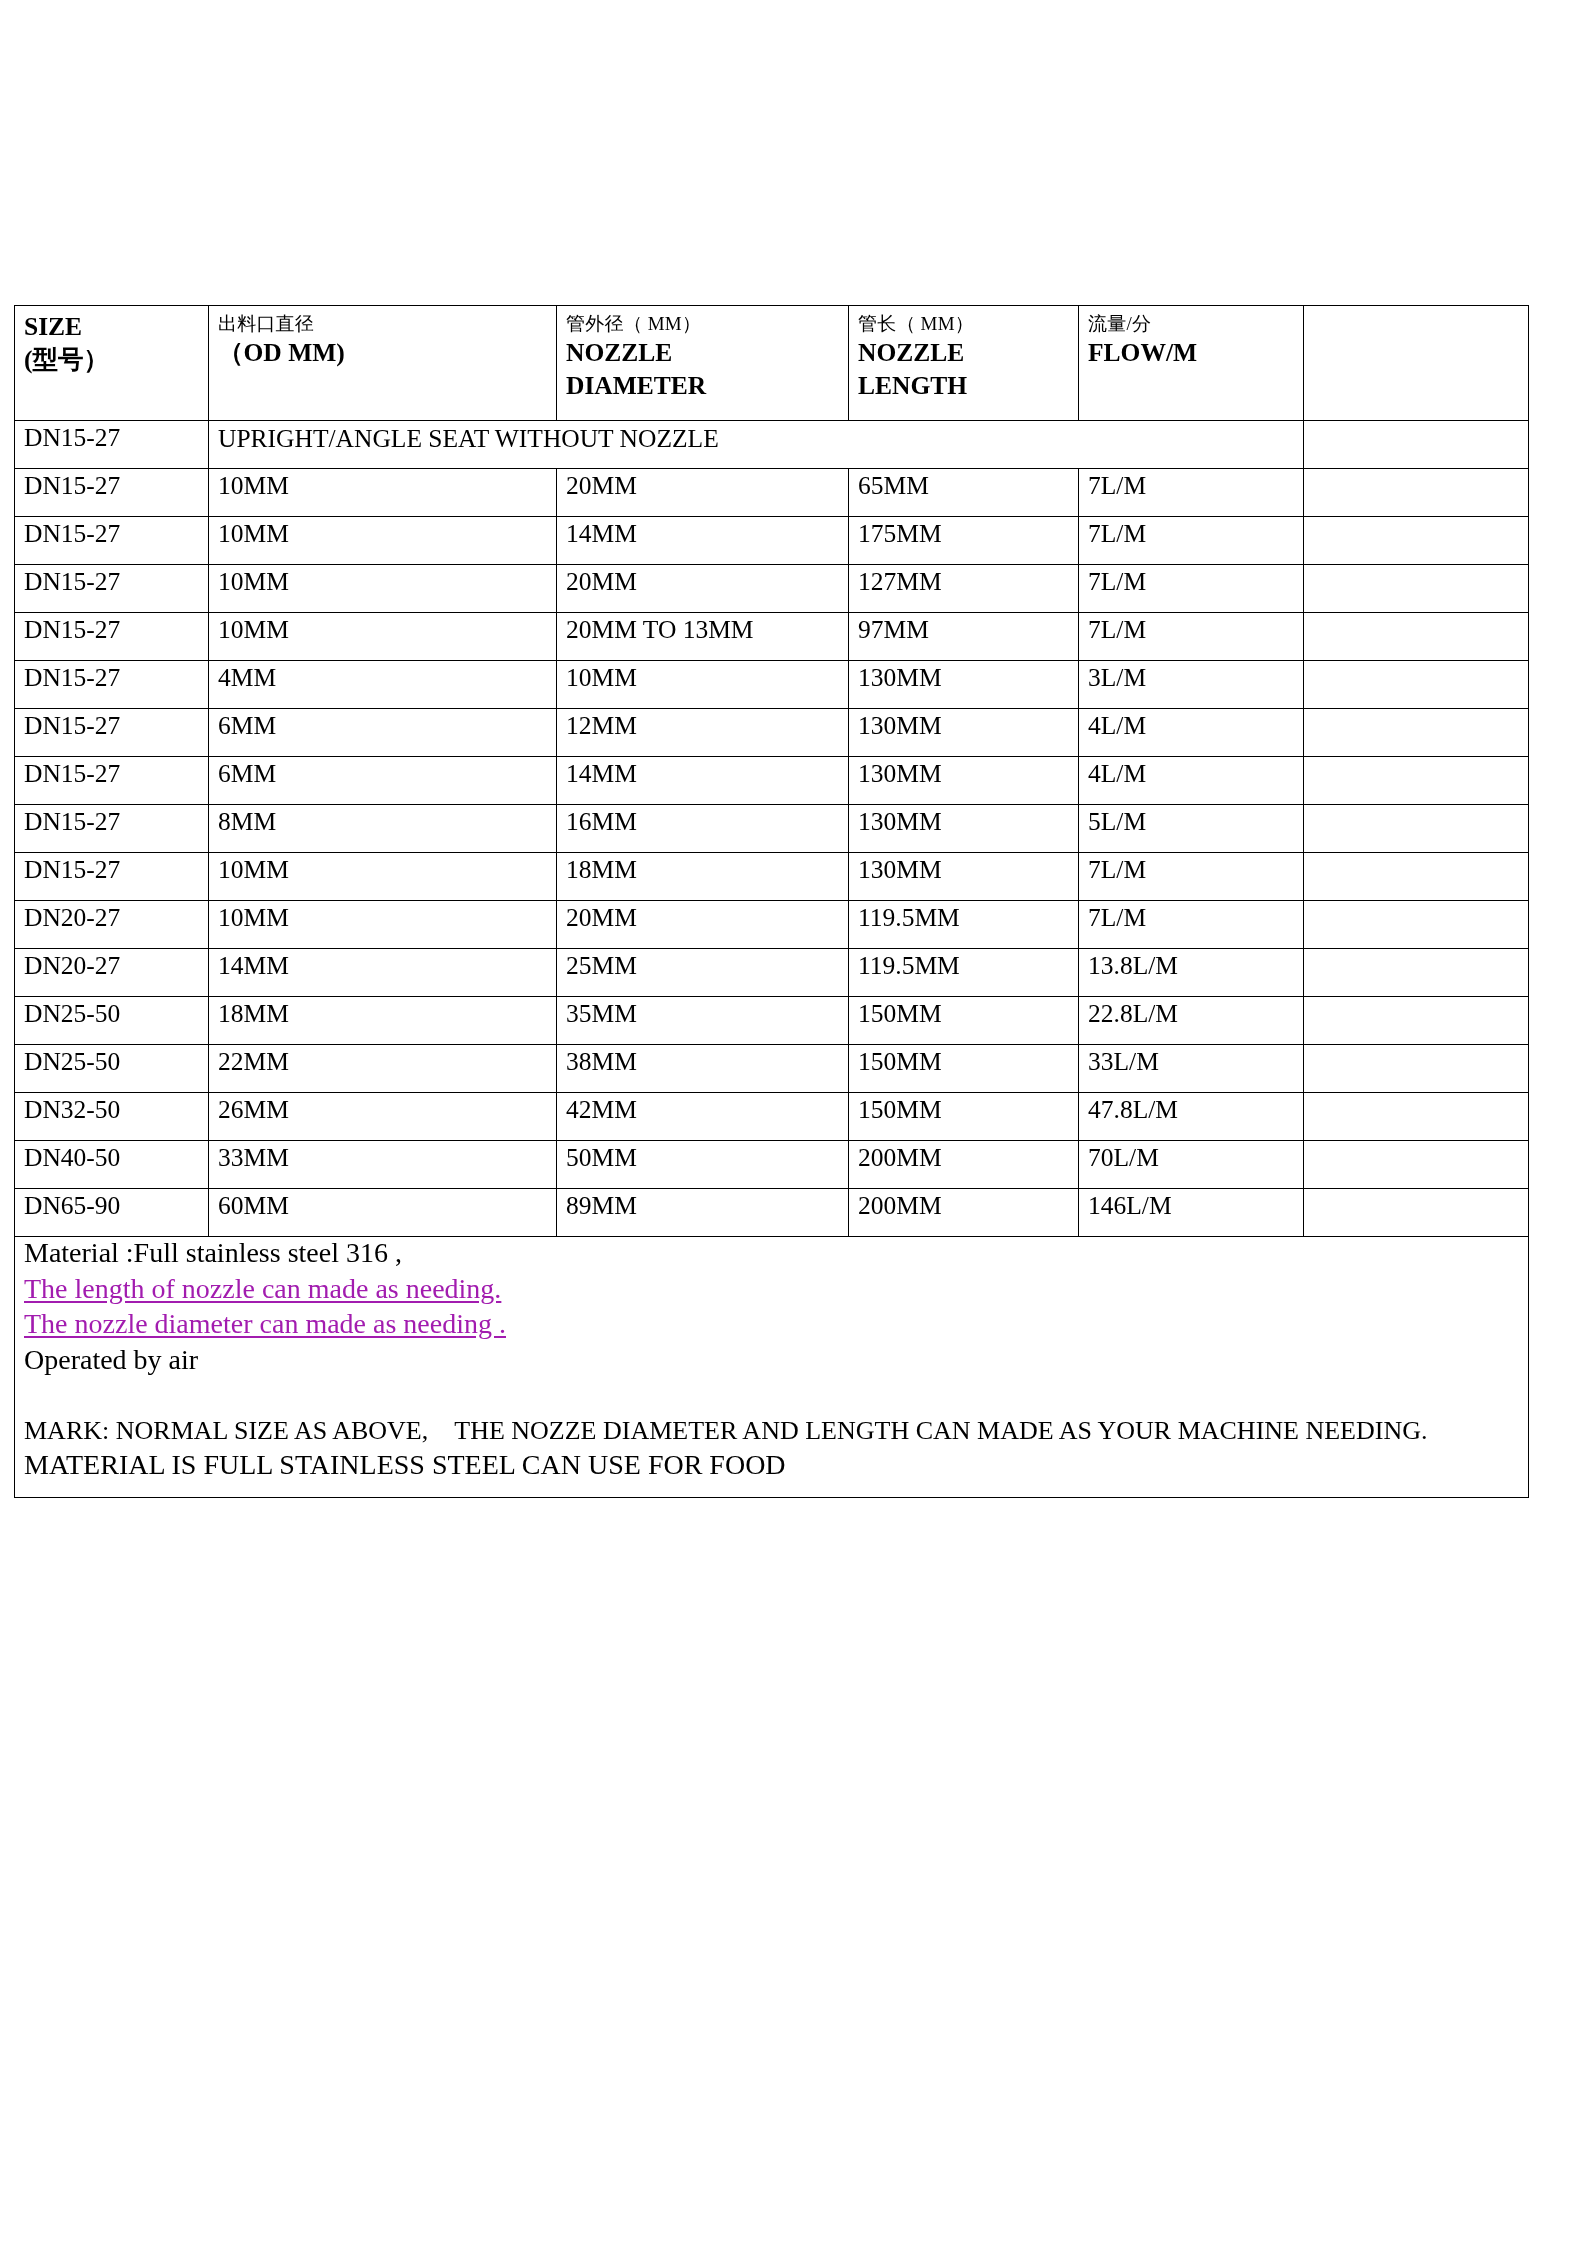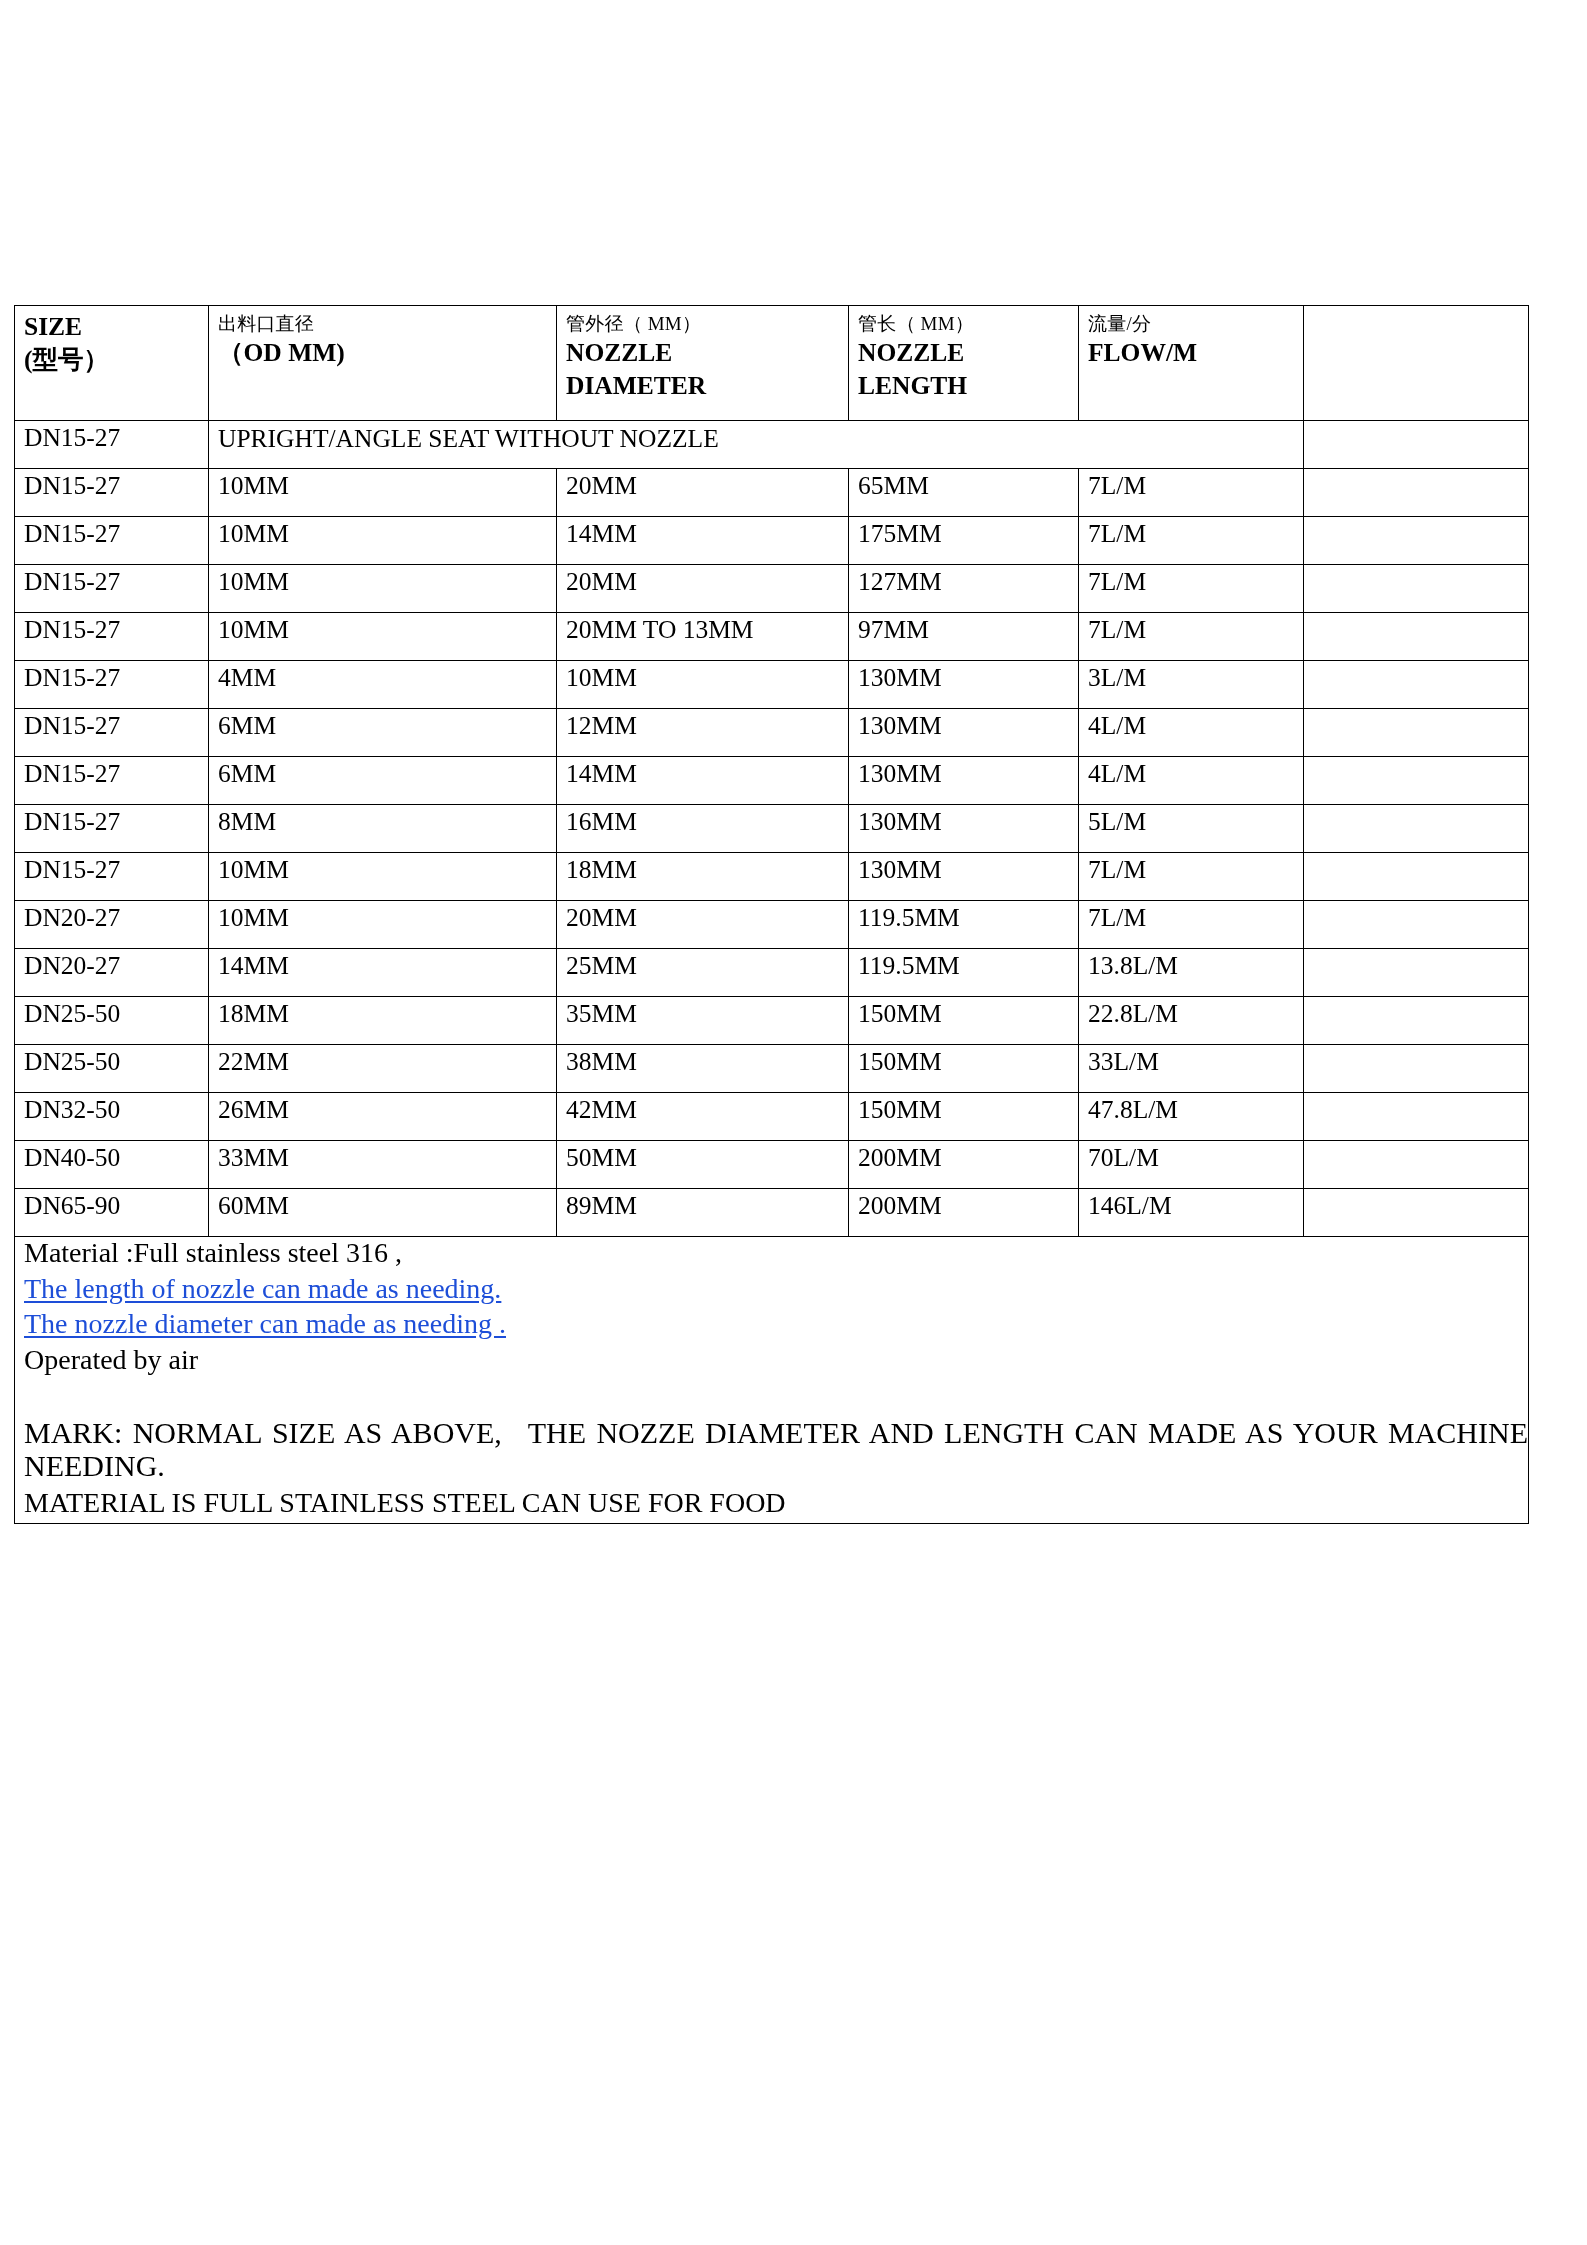--- a/index.html
+++ b/index.html
@@ -82,26 +82,26 @@
     height: 260px;
   }
   .foot-line {
     display: block;
     font-size: 28px;
     line-height: 1.13;
     margin-bottom: 4px;
     white-space: nowrap;
   }
   .foot-link {
-    color: #1d4ed8;
+    color: #a21caf;
     text-decoration: underline;
     text-underline-offset: 3px;
   }
   .foot-para {
-    font-size: 30px;
+    font-size: 26px;
     line-height: 1.13;
     text-align: justify;
     text-align-last: left;
     margin-bottom: 4px;
     margin-top: 40px;
   }
   .foot-para .gap { display: inline-block; width: 26px; }
 </style>
 </head>
 <body>

